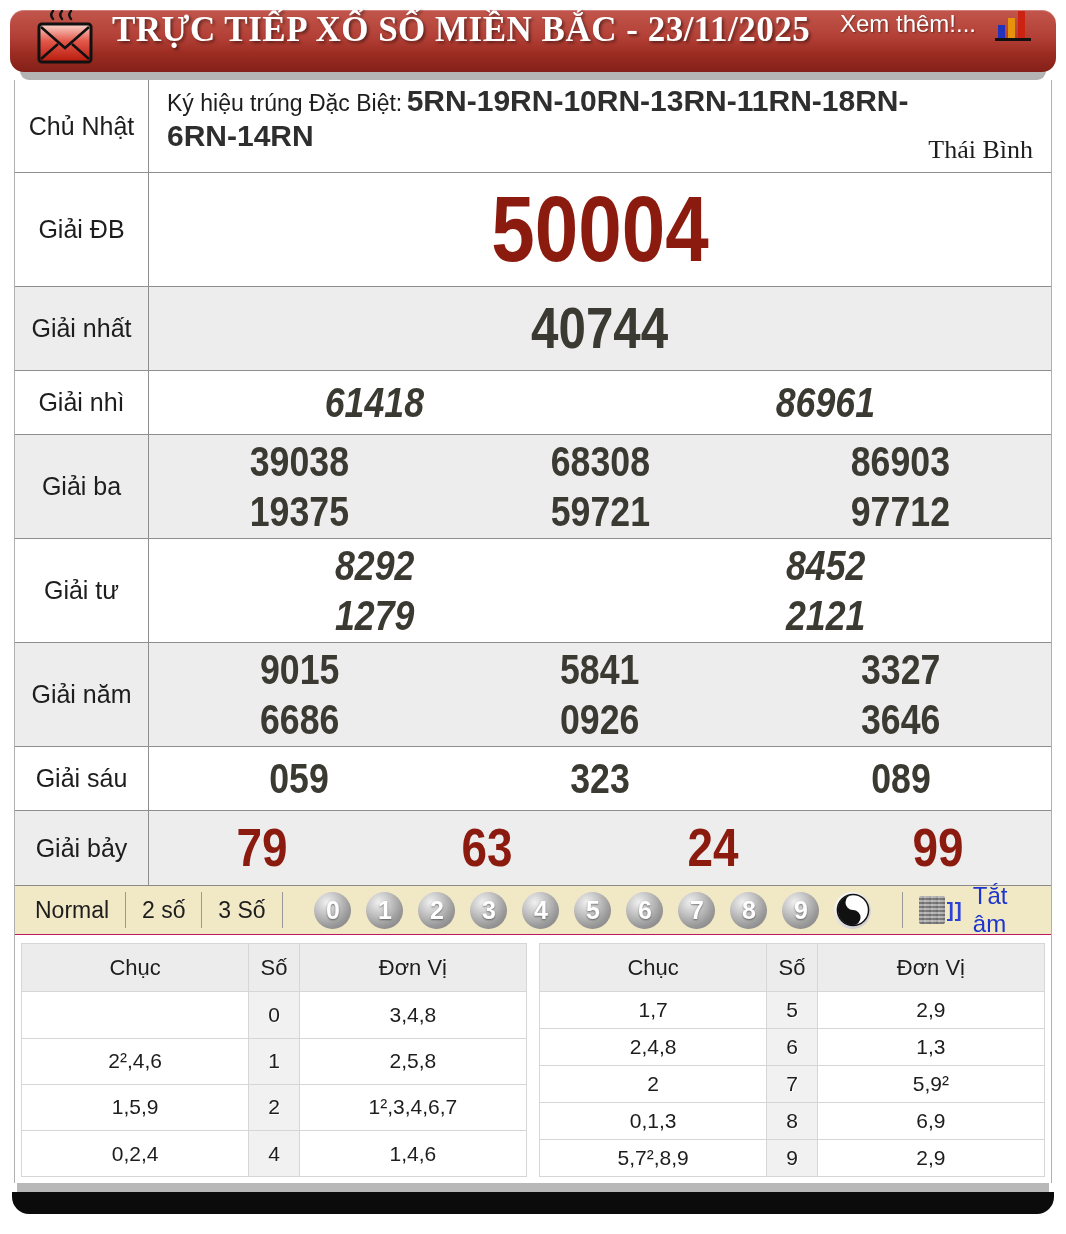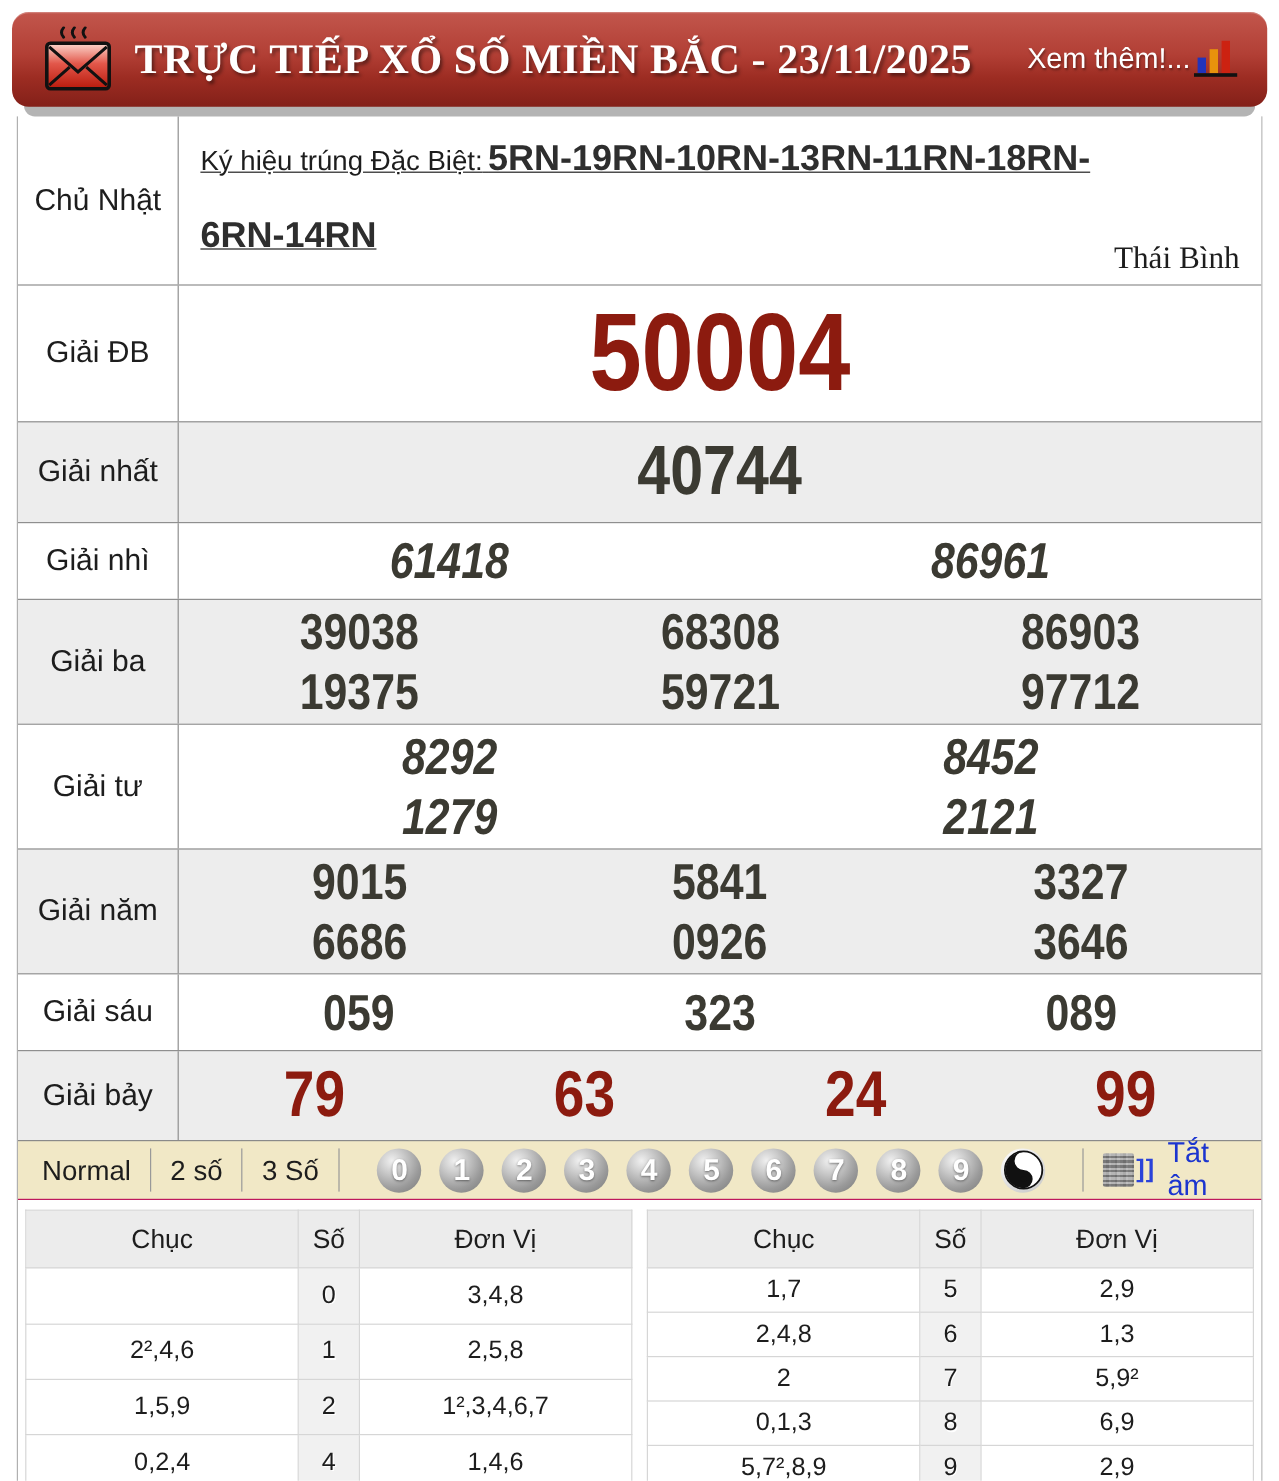--- a/index.html
+++ b/index.html
@@ -8,37 +8,37 @@
     width: 1066px; height: 1234px;
     font-family: "Liberation Sans", sans-serif;
     color:#222;
     overflow: hidden;
   }
   .widget { margin: 10px; width: 1046px; position: relative; }
 
   
   .header {
     position: relative; z-index: 2;
-    height: 79px;
+    height: 62px;
     border-radius: 14px;
     background: linear-gradient(#c2564c 0%, #b23f35 45%, #9c2c22 70%, #832019 100%);
-    display: flex; align-items: center;
+    display: flex; 
     padding: 0 24px 0 26px;
     box-shadow: inset 0 1px 0 rgba(255,255,255,.25);
   }
   .header .title {
     font-family: "Liberation Serif", serif;
     font-weight: 700; font-size: 35px; color: #fff;
     letter-spacing: .5px;
     text-shadow: 2px 2px 3px rgba(0,0,0,.45);
     margin-left: 18px; flex: 1; white-space: nowrap;
   }
   .see-more {
     color:#fff; font-size: 24px; text-decoration: none; cursor: pointer;
-    text-shadow: 1px 1px 2px rgba(0,0,0,.4); margin-right: 2px; white-space: nowrap;
+    text-shadow: 1px 1px 2px rgba(0,0,0,.4); margin-right: 18px; white-space: nowrap;
   }
   .ledge {
     position: relative; z-index: 1;
     height: 16px; margin: -8px 10px 0 10px;
     background: #b4b4b4;
     border-radius: 0 0 9px 9px;
   }
 
   
   .frame { margin: 0 4px; border-left: 1px solid #b0b0b0; border-right: 1px solid #b0b0b0; background: #fff; }
@@ -66,21 +66,21 @@
   .r-nhi  { min-height: 64px; }
   .r-ba, .r-tu, .r-nam { min-height: 104px; }
   .r-sau  { min-height: 64px; }
   .r-bay  { min-height: 75px; }
   .n-db   { font-size: 92px; color: #8c1b0f; }
   .n-nhat { font-size: 58px; }
   .n-mid  { font-size: 42px; }
   .n-bay  { font-size: 54px; color: #8c1b0f; }
 
   .ky-content { flex: 1; position: relative; padding: 6px 16px 6px 18px; }
-  .symline { max-width: 800px; line-height: 59px; text-decoration: underline; }
+  .symline { max-width: 800px; line-height: 30px; }
   .sym-prefix { font-size: 23px; color: #1d1d1d; }
   .sym-value  { font-size: 30px; font-weight: 700; color: #2e2e2e; }
   .province { position: absolute; right: 18px; bottom: 7px;
               font-family: "Liberation Serif", serif; font-size: 26px; color: #1d1d1d; }
 
   
   .toolbar {
     height: 50px; background: #f1e8c6;
     border-top: 1px solid #8a8a8a; border-bottom: 1px solid #be185d;
     display: flex; align-items: center; padding-left: 20px;

